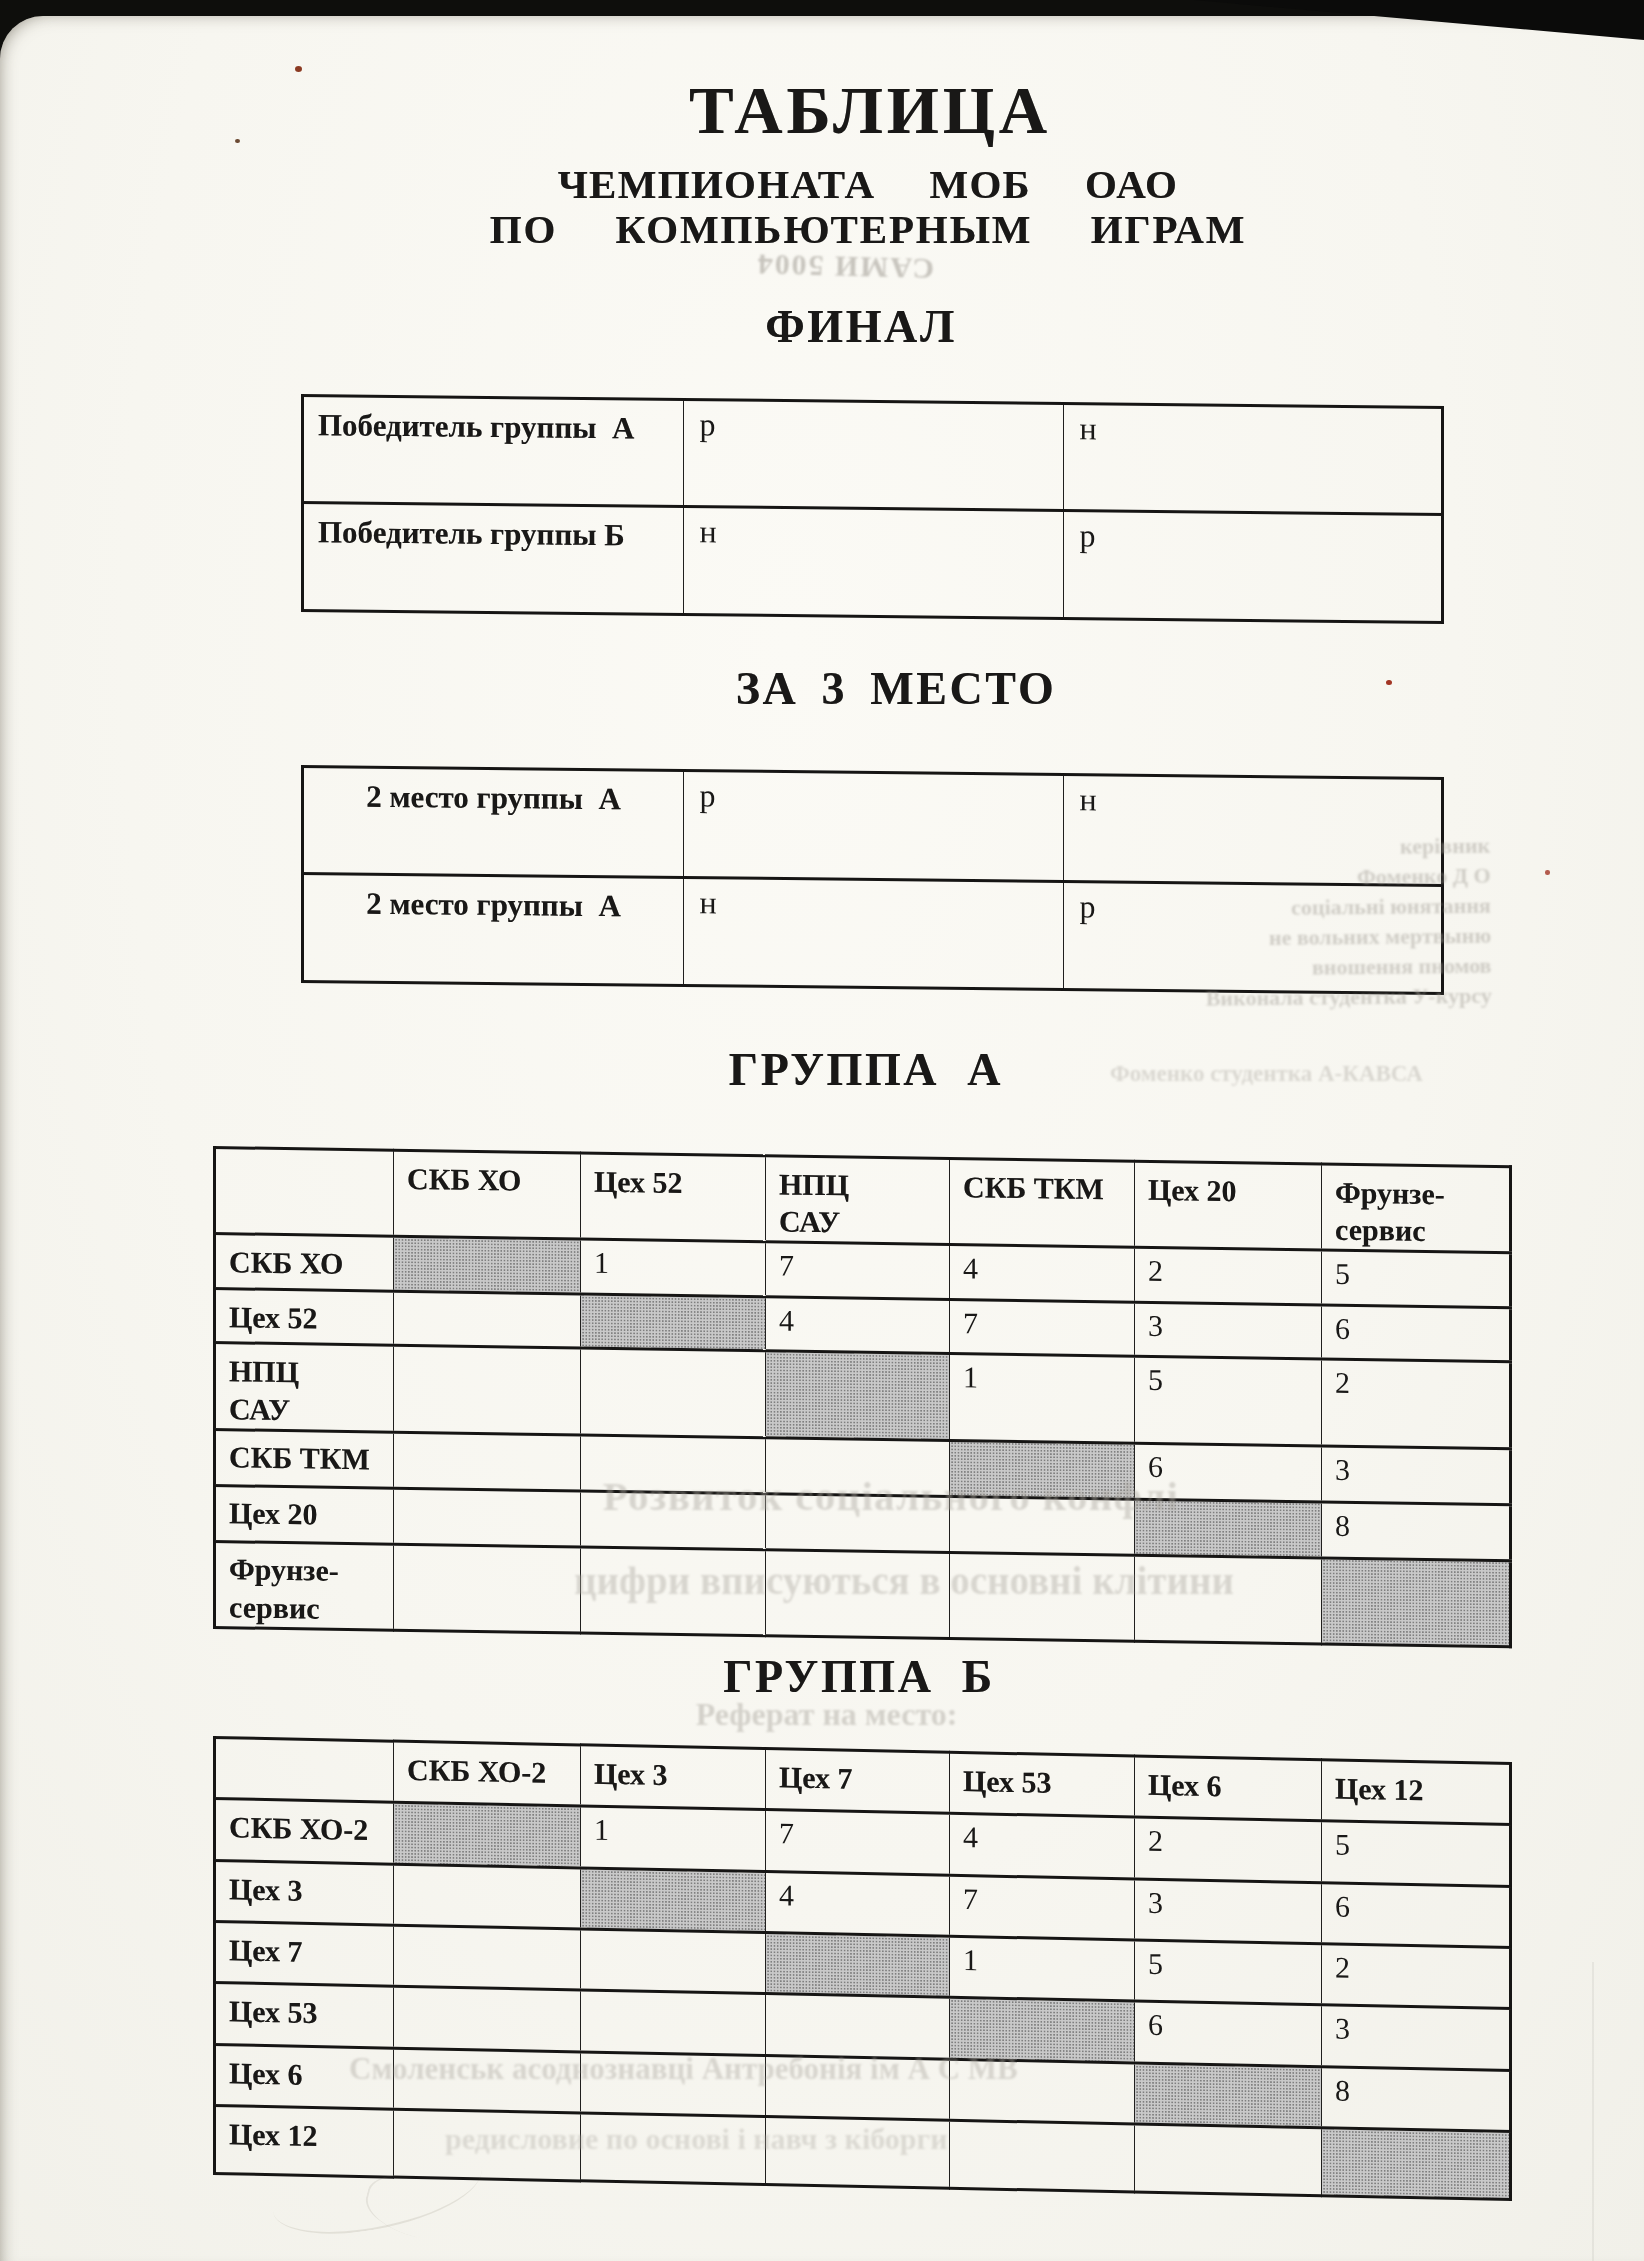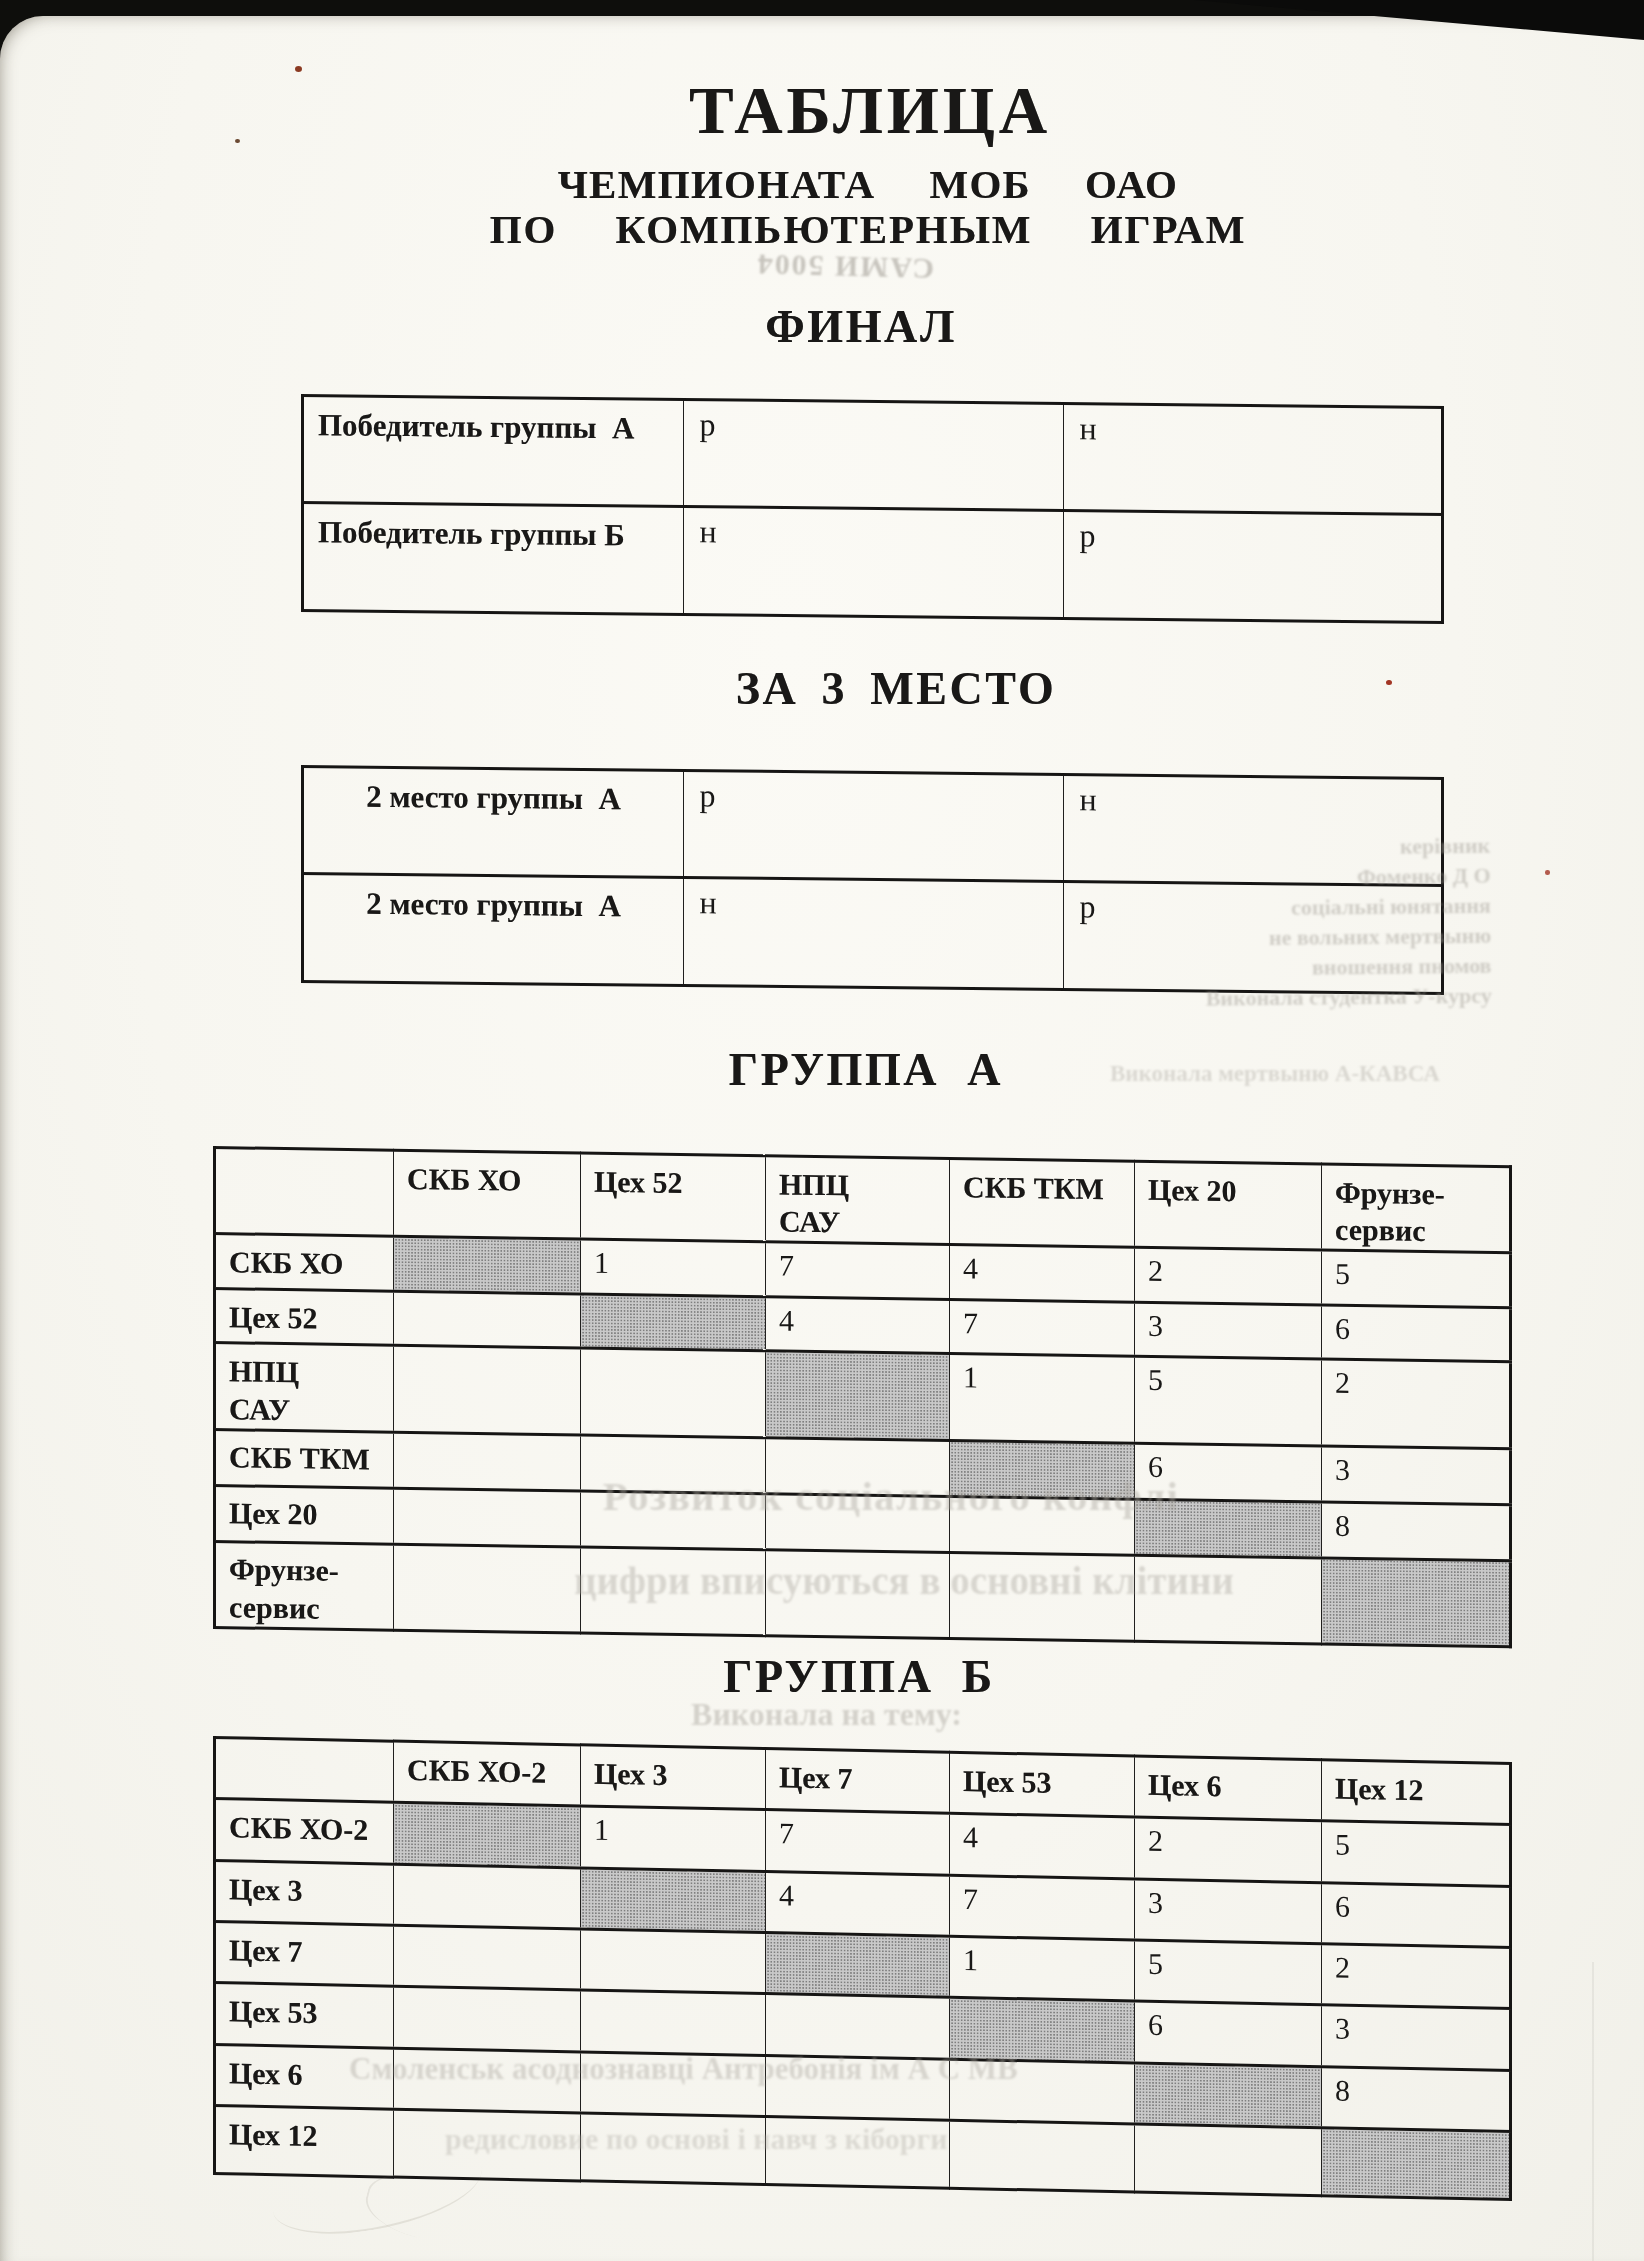--- a/index.html
+++ b/index.html
@@ -135,21 +135,21 @@
   <div class="ghost" id="ghostRight">
       <div>керівник</div>
       <div>Фоменко Д О</div>
       <div>соціальні юнятання</div>
       <div>не вольних мертвыню</div>
       <div>вношення пномов</div>
       <div>Виконала студентка У-курсу</div>
     </div>
 
   <div class="h" id="hGroupA">ГРУППА  А</div>
-  <div class="ghost" id="ghostAboveA">Виконала мертвыню А-КАВСА</div>
+  <div class="ghost" id="ghostAboveA">Фоменко студентка А-КАВСА</div>
 
   <table class="grid tilt-a" id="tableA">
     <colgroup>
       <col style="width:179px">
         <col style="width:187px">
         <col style="width:185px">
       <col style="width:184px">
         <col style="width:185px">
         <col style="width:187px">
         <col style="width:189px">
@@ -222,21 +222,21 @@
           <td class="val"></td>
           <td class="diag"></td>
         </tr>
       </tbody>
   </table>
 
   <div class="ghost" id="ghostA1">Розвиток соціального конфлі</div>
   <div class="ghost" id="ghostA2">цифри вписуються в основні клітини</div>
 
   <div class="h" id="hGroupB">ГРУППА  Б</div>
-  <div class="ghost" id="ghostRefB">Виконала на тему:</div>
+  <div class="ghost" id="ghostRefB">Реферат на место:</div>
 
   <table class="grid tilt-b" id="tableB">
     <colgroup>
       <col style="width:179px">
         <col style="width:187px">
         <col style="width:185px">
       <col style="width:184px">
         <col style="width:185px">
         <col style="width:187px">
         <col style="width:189px">

